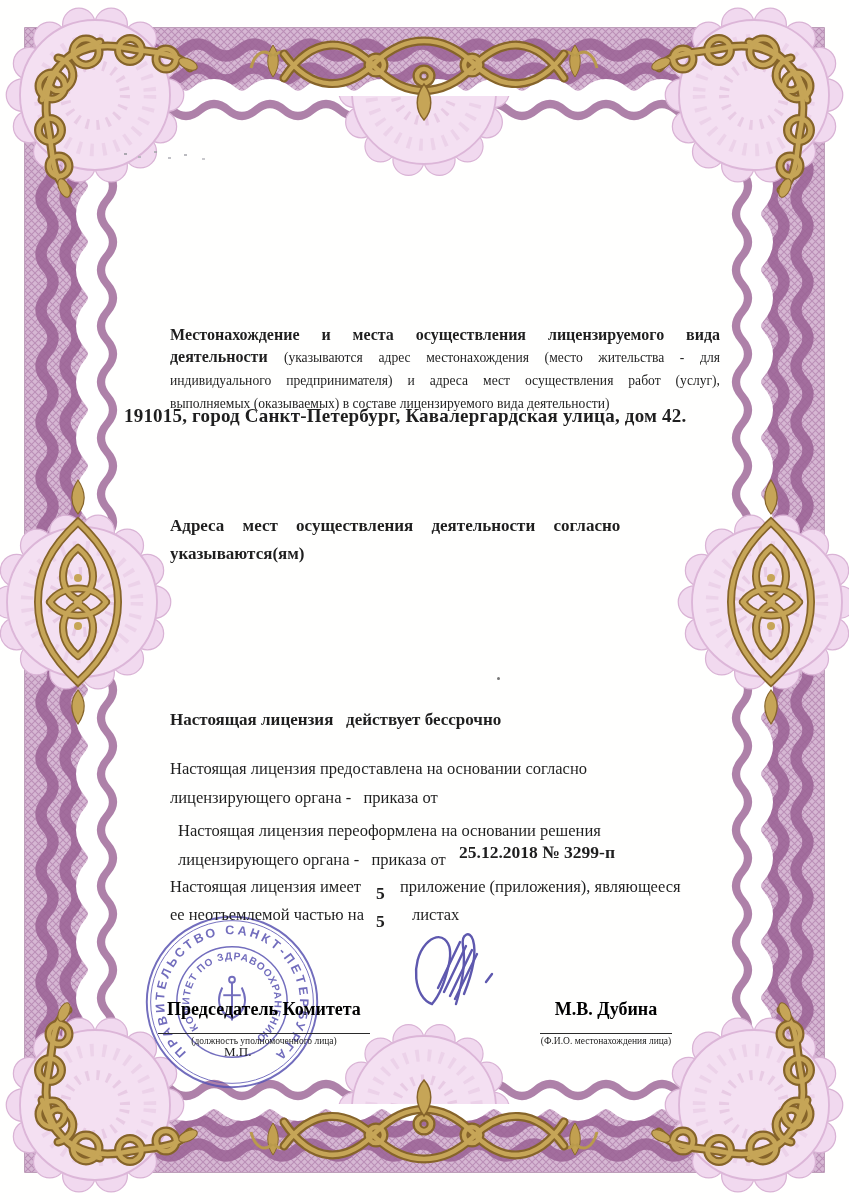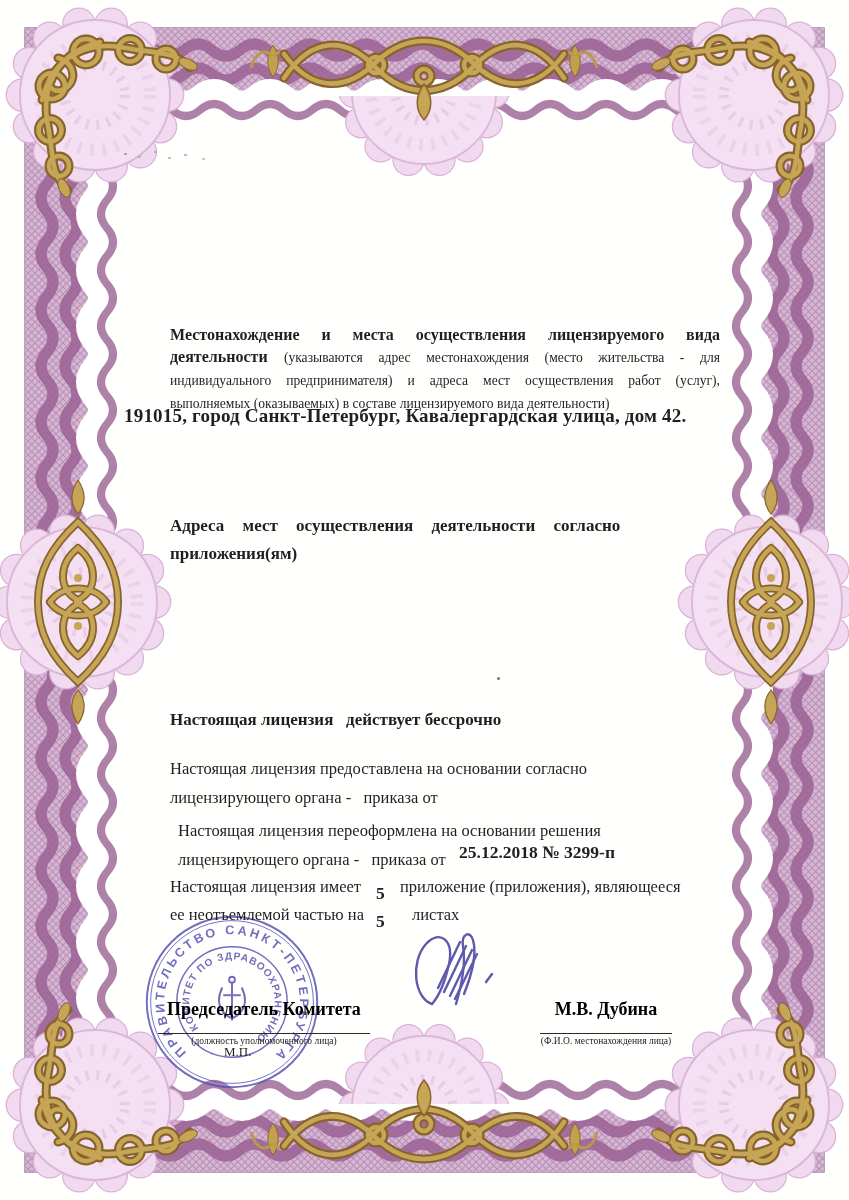--- a/index.html
+++ b/index.html
@@ -289,21 +289,21 @@
   </svg>
 
   <p class="t intro">
     <span class="main">Местонахождение и места осуществления лицензируемого вида деятельности </span><span class="note">(указываются адрес местонахождения (место жительства - для индивидуального предпринимателя) и адреса мест осуществления работ (услуг), выполняемых (оказываемых) в составе лицензируемого вида деятельности)</span>
   </p>
 
   <div class="t address">191015, город Санкт-Петербург, Кавалергардская улица, дом 42.</div>
 
   <div class="t adresa">
     <span class="l1">Адреса мест осуществления деятельности согласно</span>
-    <span class="l2">приложения(ям)</span>
+    <span class="l2">указываются(ям)</span>
   </div>
 
   <div class="t validity pre">Настоящая лицензия   действует бессрочно</div>
 
   <div class="t para granted">
     <div>Настоящая лицензия предоставлена на основании согласно</div>
     <div class="pre">лицензирующего органа -   приказа от</div>
   </div>
 
   <div class="t para reissued">

